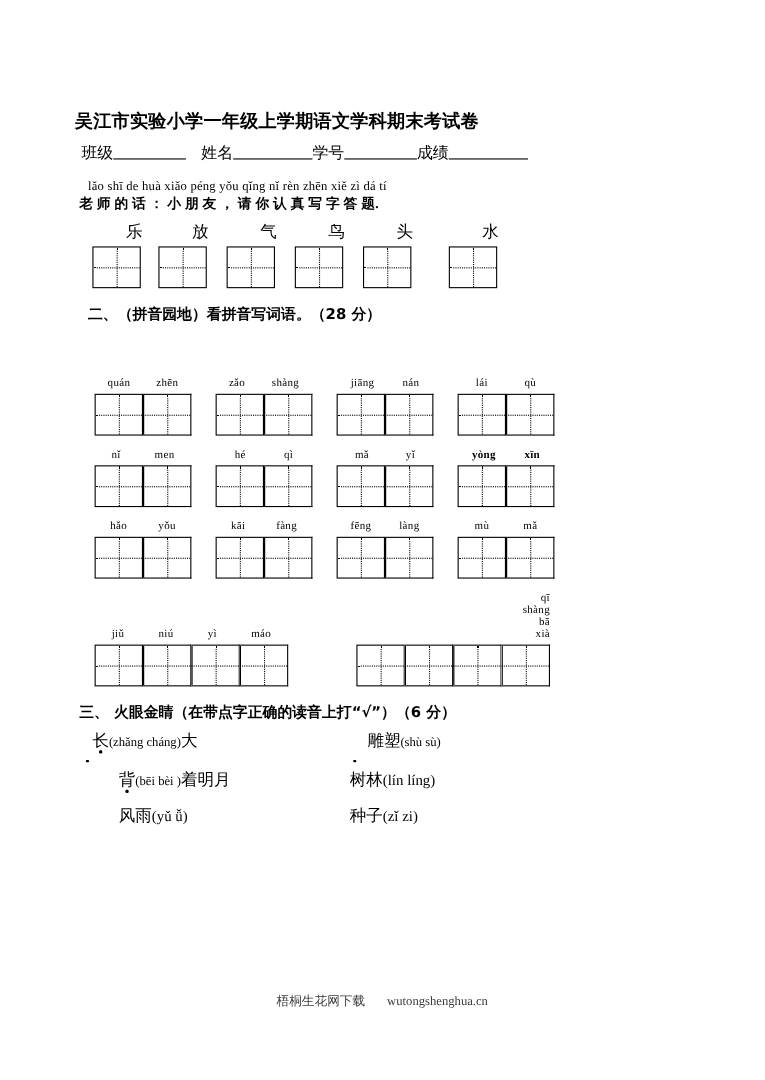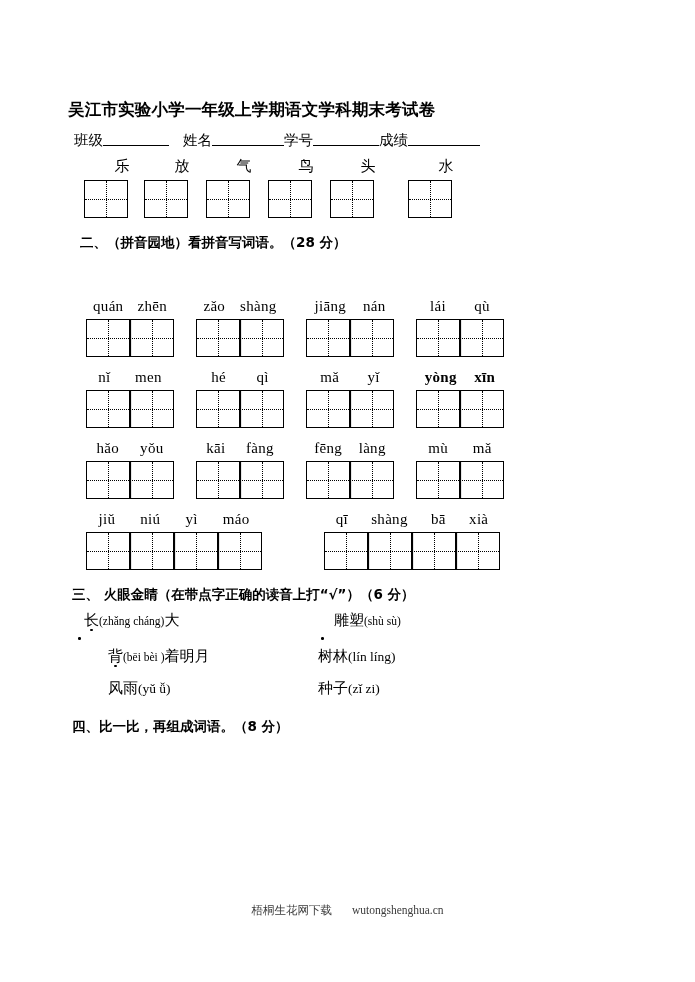--- a/index.html
+++ b/index.html
@@ -154,21 +154,21 @@
   }
   .py-row-pinyin {
     margin-top: 12px;
     align-items: flex-end;
   }
   .py-row-boxes {
     margin-top: 4px;
     align-items: flex-start;
   }
   .py-word {
-    font-size: 15px;
+    font-size: 10px;
     text-align: right;
     white-space: nowrap;
     letter-spacing: 0.3px;
   }
   .py-word.bold { font-weight: bold; }
   .py-syls {
     display: flex;
     justify-content: space-around;
   }
 
@@ -243,20 +243,24 @@
 <body>
 
 <div class="page">
 
   <h1 class="doc-title">吴江市实验小学一年级上学期语文学科期末考试卷</h1>
 
   <div class="header-fields">
     <span class="field"><span class="field-label">班级</span><span class="field-rule rule-w1"></span></span><span class="field-gap"></span><span class="field"><span class="field-label">姓名</span><span class="field-rule rule-w2"></span></span><span class="field"><span class="field-label">学号</span><span class="field-rule rule-w3"></span></span><span class="field"><span class="field-label">成绩</span><span class="field-rule rule-w4"></span></span>
   </div>
 
+  <div class="teacher-note">
+    <div class="note-pinyin">lǎo shī  de   huà    xiǎo péng  yǒu      qǐng  nǐ  rèn   zhēn    xiě  zì    dá   tí</div>
+    <div class="note-hanzi">老 师  的  话 ： 小   朋   友 ， 请 你 认 真   写  字  答  题.</div>
+  </div>
 
   <div class="copy-chars">
       <div class="copy-char" style="width: 44px; margin-left: 0px;">乐</div>
       <div class="copy-char" style="width: 44px; margin-left: 16px;">放</div>
       <div class="copy-char" style="width: 44px; margin-left: 18px;">气</div>
       <div class="copy-char" style="width: 44px; margin-left: 18px;">鸟</div>
       <div class="copy-char" style="width: 44px; margin-left: 18px;">头</div>
       <div class="copy-char" style="width: 44px; margin-left: 34px;">水</div>
     </div>
   <div class="copy-grid-row">
@@ -390,21 +394,21 @@
           <div class="tzg"></div>
         </div>
       </div>
       <div class="py-row py-row-pinyin">
         <div class="py-word py-syls" style="width: 176px; margin-left: 0px;">
           <span>jiǔ</span>
           <span>niú</span>
           <span>yì</span>
           <span>máo</span>
         </div>
-        <div class="py-word py-syls" style="width: 176px; margin-left: 62px;">
+        <div class="py-word py-syls" style="width: 176px; margin-left: 62px; flex-direction: column;">
           <span>qī</span>
           <span>shàng</span>
           <span>bā</span>
           <span>xià</span>
         </div>
       </div>
       <div class="py-row py-row-boxes">
         <div class="tzg-group" style="margin-left: 0px;">
           <div class="tzg"></div>
           <div class="tzg"></div>
@@ -435,19 +439,18 @@
   <div class="sec3-row2">
     <div class="sec3-line" style="width:210px"><span class="hz dotted-char">背</span><span class="py-inline">(bēi   bèi  )</span><span class="hz">着明月</span></div>
     <div class="sec3-line"><span class="hz">树林</span><span class="py-inline-lg">(lín líng)</span></div>
   </div>
 
   <div class="sec3-row3">
     <div class="sec3-line" style="width:210px"><span class="hz">风雨</span><span class="py-inline-lg">(yǔ ǚ)</span></div>
     <div class="sec3-line"><span class="hz">种子</span><span class="py-inline-lg">(zǐ zi)</span></div>
   </div>
 
-  <div class="sec-heading sec4-heading">四、比一比，再组成词语。（8 分）</div>
 
   <div class="footer-mark">
     <span>梧桐生花网下载</span><span class="footer-gap"></span><span>wutongshenghua.cn</span>
   </div>
 
 </div>
 
 </body></html>

